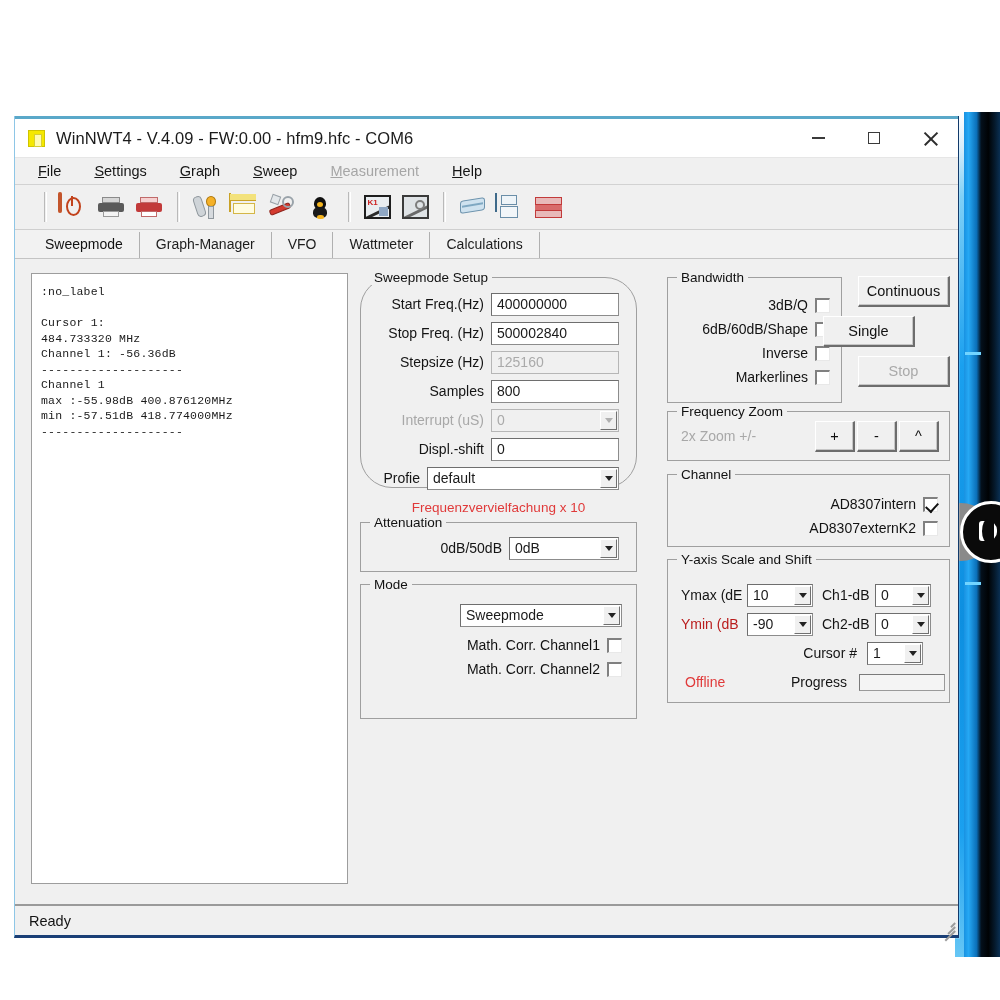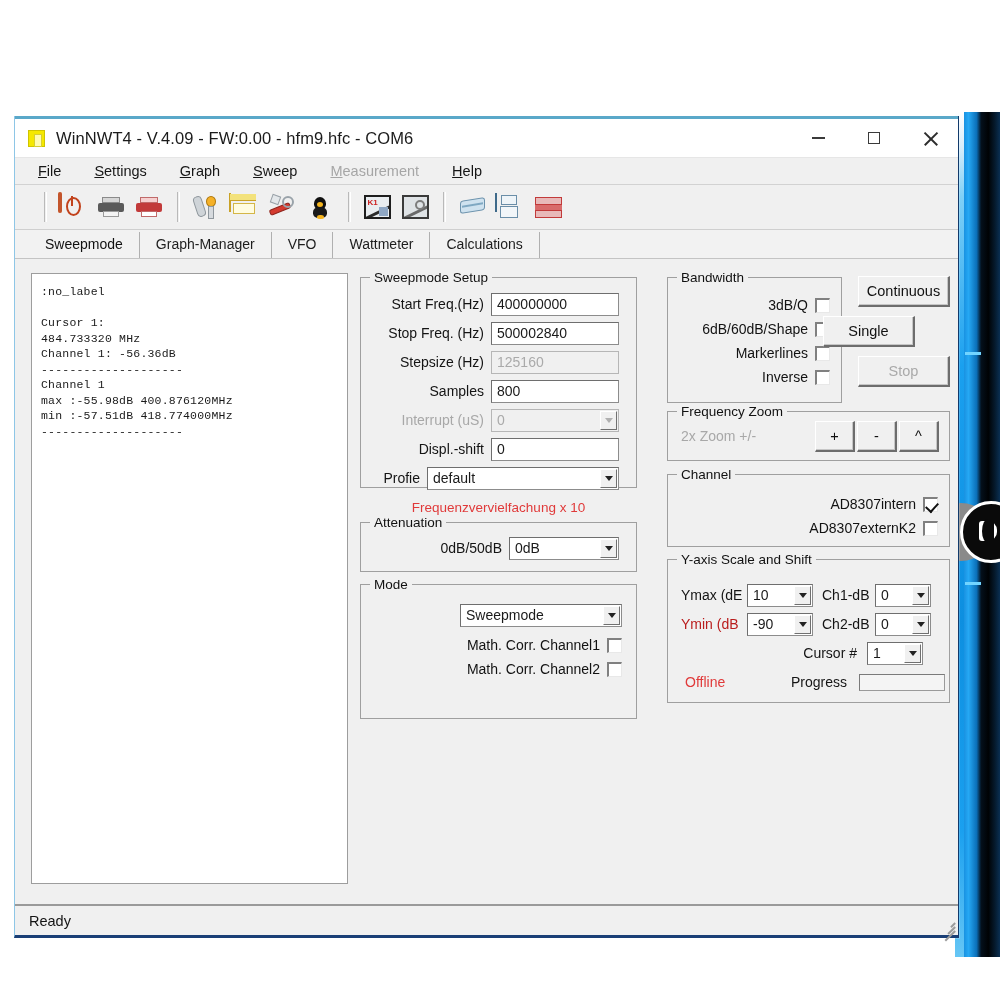--- a/index.html
+++ b/index.html
@@ -387,21 +387,21 @@
 
 Cursor 1:
 484.733320 MHz
 Channel 1: -56.36dB
 --------------------
 Channel 1
 max :-55.98dB 400.876120MHz
 min :-57.51dB 418.774000MHz
 --------------------</div>
 
-      <div class="grp" style="left:345px; top:18px; width:277px; height:211px;">
+      <div class="grp" style="left:345px; top:18px; width:277px; height:211px;border-radius:32px;">
         <div class="legend">Sweepmode Setup</div>
 
         <div class="row" style="margin-top:13px;">
           <div class="lbl" style="width:130px;">Start Freq.(Hz)</div>
           <div class="tf" style="width:128px;">400000000</div>
         </div>
 
         <div class="row">
           <div class="lbl" style="width:130px;">Stop Freq. (Hz)</div>
           <div class="tf" style="width:128px;">500002840</div>
@@ -482,25 +482,25 @@
         <div class="legend">Bandwidth</div>
         <div class="chk-row" style="padding-right:11px; margin-top:15px;">
           <span class="chk-lbl">3dB/Q</span>
           <span class="chk"></span>
         </div>
         <div class="chk-row" style="padding-right:11px;">
           <span class="chk-lbl">6dB/60dB/Shape</span>
           <span class="chk"></span>
         </div>
         <div class="chk-row" style="padding-right:11px;">
+          <span class="chk-lbl">Inverse</span>
+          <span class="chk"></span>
+        </div>
+        <div class="chk-row" style="padding-right:11px;">
           <span class="chk-lbl">Markerlines</span>
-          <span class="chk"></span>
-        </div>
-        <div class="chk-row" style="padding-right:11px;">
-          <span class="chk-lbl">Inverse</span>
           <span class="chk"></span>
         </div>
       </div>
 
       <div class="btn" style="position:absolute; left:843px; top:17px; width:92px; height:31px;">Continuous</div>
       <div class="btn" style="position:absolute; left:808px; top:57px; width:92px; height:31px;">Single</div>
       <div class="btn dis" style="position:absolute; left:843px; top:97px; width:92px; height:31px;">Stop</div>
 
       <div class="grp" style="left:652px; top:152px; width:283px; height:50px;">
         <div class="legend">Frequency Zoom</div>

